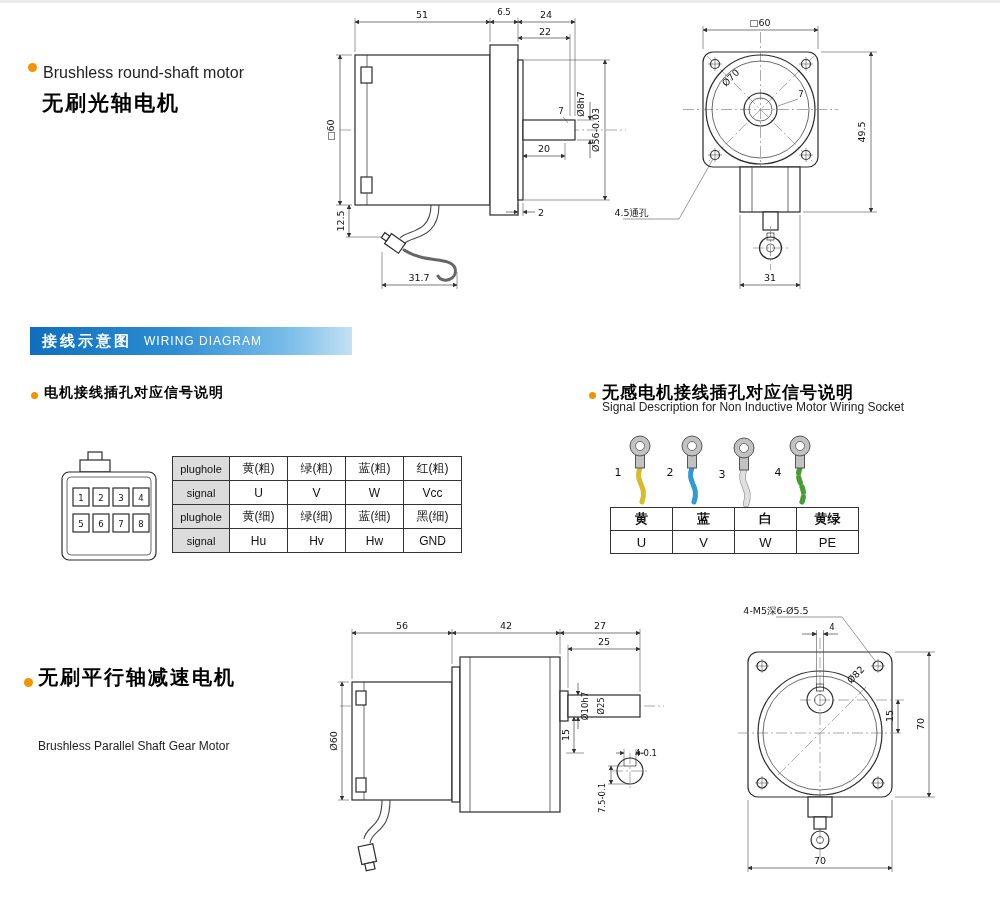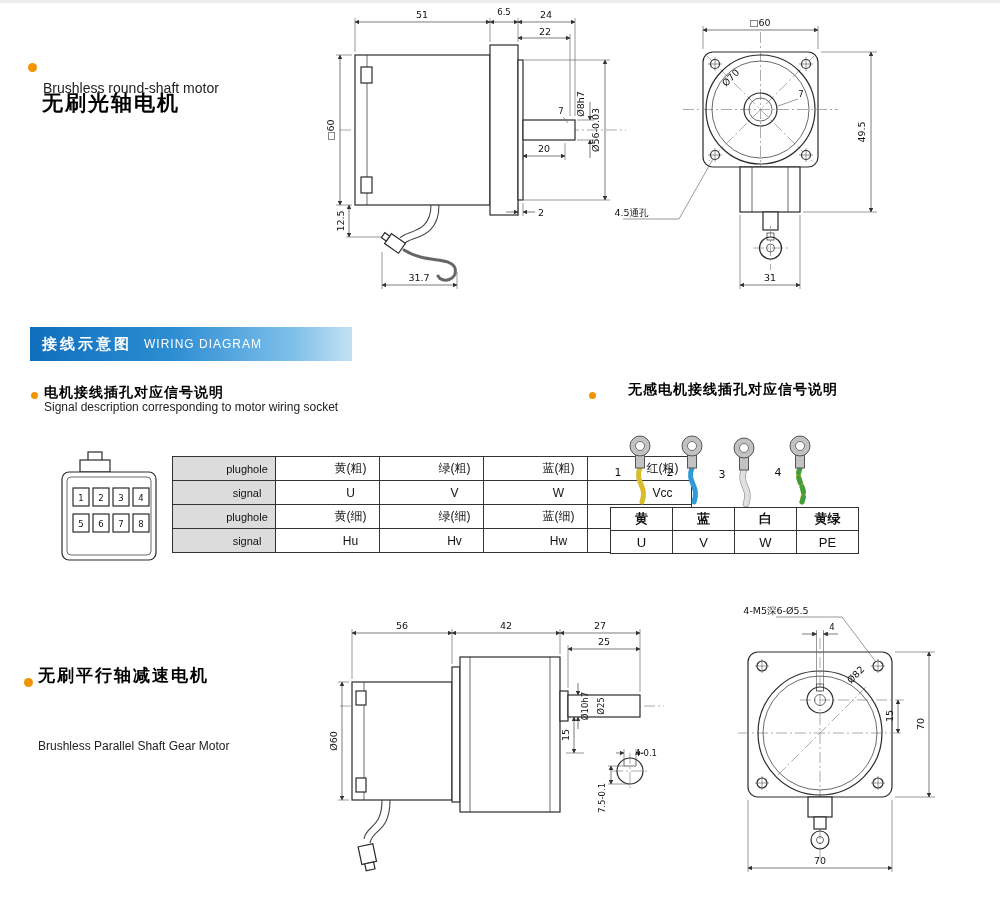--- a/index.html
+++ b/index.html
@@ -2,21 +2,21 @@
 <html><head>
 <meta charset="utf-8">
 <style>
   html,body{margin:0;padding:0;background:#fff;}
   body{font-family:"Liberation Sans",sans-serif;color:#111;}
   #page{position:relative;width:1000px;height:900px;background:#fff;overflow:hidden;}
   .topstrip{position:absolute;left:0;top:0;width:1000px;height:3px;background:#ececec;}
   .bullet{position:absolute;border-radius:50%;background:#f29400;}
   .title-cn{position:absolute;font-weight:bold;color:#000;letter-spacing:2px;}
   .title-en{position:absolute;color:#222;}
-  .banner{position:absolute;left:30px;top:327px;width:322px;height:34px;display:flex;align-items:center;
+  .banner{position:absolute;left:30px;top:327px;width:322px;height:28px;display:flex;align-items:center;
     background:linear-gradient(90deg,#0f6fbd 0%,#2e8ed2 45%,#7fc0ea 82%,#c4e1f4 100%);color:#fff;}
   .banner .cn{font-weight:bold;font-size:15px;margin-left:12px;letter-spacing:3px;}
   .banner .en{font-size:12px;margin-left:12px;letter-spacing:1px;}
   .draw{position:absolute;}
   svg text{font-family:"DejaVu Sans",sans-serif;}
   .dtext{font-size:9.5px;fill:#111;text-anchor:middle;}
   .dtext.small{font-size:8.5px;}
   .outline{fill:#fff;stroke:#2b2b2b;stroke-width:1.2;}
   .outline-nf{fill:none;stroke:#2b2b2b;stroke-width:1.2;}
   .thin{fill:none;stroke:#2b2b2b;stroke-width:0.7;}
@@ -24,34 +24,34 @@
   .dim{stroke:#444;stroke-width:0.7;fill:none;}
   .cl{stroke:#888;stroke-width:0.7;fill:none;stroke-dasharray:11 3 2 3;}
   .wire{fill:none;stroke:#444;stroke-width:1.1;}
   .cable-tail{fill:none;stroke:#666;stroke-width:3;stroke-linecap:round;}
   .ringfill{fill:#c2c2c2;stroke:#555;stroke-width:1;}
   .ringhole{fill:#fff;stroke:#555;stroke-width:0.8;}
   .wpath{fill:none;stroke-width:5;stroke-linecap:round;}
   .tnum{font-size:11px;fill:#111;text-anchor:middle;}
   .sig-table{position:absolute;border-collapse:collapse;background:#fff;}
   .sig-table td{border:1px solid #333;text-align:center;padding:0;}
-  #table-left td{width:57px;height:23px;font-size:12px;padding-left:46px;}
+  #table-left td{width:57px;height:23px;font-size:12px;}
   #table-left td.hd{width:56px;background:#dcdcdc;font-size:11px;}
   #table-right td{width:61px;height:22px;font-size:13px;}
   #table-right tr:first-child td{font-weight:bold;}
 </style>
 </head>
 <body>
 
 <div id="page">
   <div class="topstrip"></div>
 
   <span class="bullet" style="left:28px;top:63px;width:9px;height:9px;"></span>
   <div class="title-cn" style="left:42px;top:56px;font-size:21px;margin-top:33px;">无刷光轴电机</div>
-  <div class="title-en" style="left:43px;top:80px;font-size:14px;">Brushless round-shaft motor</div>
+  <div class="title-en" style="left:43px;top:64px;font-size:16px;">Brushless round-shaft motor</div>
 
   <svg class="draw" style="left:318px;top:4px;" width="345" height="300" viewBox="0 0 345 300">
     <defs>
       <marker id="aA" viewBox="0 0 10 10" refX="9" refY="5" markerWidth="7" markerHeight="7" orient="auto-start-reverse">
         <path d="M0,0L10,5L0,10z" fill="#333"></path>
       </marker>
     </defs>
     <line class="cl" x1="22" y1="126" x2="308" y2="126"></line>
     <rect class="outline" x="37" y="51" width="135" height="150"></rect>
     <line class="thin" x1="49" y1="51" x2="49" y2="201"></line>
@@ -190,21 +190,20 @@
     <line class="ext" x1="64" y1="215" x2="98" y2="155"></line>
   </svg>
 
   <div class="banner">
     <span class="cn">接线示意图</span>
     <span class="en">WIRING DIAGRAM</span>
   </div>
 
   <span class="bullet" style="left:31px;top:392px;width:7px;height:7px;"></span>
   <div class="title-cn" style="left:44px;top:384px;font-size:14px;letter-spacing:1px;">电机接线插孔对应信号说明</div>
-  <div class="title-en" style="left:44px;top:400px;font-size:12px;">Signal description corresponding to motor wiring socket</div>
 
   <svg class="draw" style="left:52px;top:448px;" width="118" height="120" viewBox="0 0 118 120">
     <rect class="outline" x="36" y="4" width="14" height="10"></rect>
     <rect class="outline" x="28" y="12" width="30" height="12"></rect>
     <rect class="outline" x="10" y="24" width="94" height="88" rx="7"></rect>
     <rect class="thin" x="15" y="29" width="84" height="78" rx="4"></rect>
     <g>
       <rect class="outline" x="21" y="40" width="16" height="18"></rect>
         <text class="dtext small" x="29" y="53">1</text>
       <rect class="outline" x="41" y="40" width="16" height="18"></rect>
@@ -251,21 +250,22 @@
       <td class="hd">signal</td>
       <td>Hu</td>
       <td>Hv</td>
       <td>Hw</td>
       <td>GND</td>
     </tr>
   </tbody>
     </table>
 
   <span class="bullet" style="left:589px;top:392px;width:7px;height:7px;"></span>
-  <div class="title-cn" style="left:628px;top:381px;font-size:14px;letter-spacing:1px;">无感电机接线插孔对应信号说明</div>
+  <div class="title-cn" style="left:602px;top:381px;font-size:17px;letter-spacing:1px;">无感电机接线插孔对应信号说明</div>
+  <div class="title-en" style="left:602px;top:400px;font-size:12px;">Signal Description for Non Inductive Motor Wiring Socket</div>
 
   <svg class="draw" style="left:598px;top:424px;" width="272" height="88" viewBox="0 0 272 88">
 
     <g>
       <path class="wpath" d="M42,44 C36,58 50,62 44,78" stroke="#d9bc2b"></path>
       <rect class="ringfill" x="37.5" y="31" width="9" height="13"></rect>
       <circle class="ringfill" cx="42" cy="22" r="10"></circle>
         <circle class="ringhole" cx="42" cy="22" r="4.5"></circle>
     </g>
 
@@ -308,21 +308,21 @@
     <tr>
       <td>U</td>
       <td>V</td>
       <td>W</td>
       <td>PE</td>
     </tr>
   </tbody>
     </table>
 
   <span class="bullet" style="left:24px;top:678px;width:9px;height:9px;"></span>
-  <div class="title-cn" style="left:38px;top:664px;font-size:17px;">无刷平行轴减速电机</div>
+  <div class="title-cn" style="left:38px;top:664px;font-size:20px;">无刷平行轴减速电机</div>
   <div class="title-en" style="left:38px;top:695px;font-size:12px;margin-top:44px;">Brushless Parallel Shaft Gear Motor</div>
 
   <svg class="draw" style="left:328px;top:603px;" width="345" height="297" viewBox="0 0 345 297">
     <defs>
       <marker id="aC" viewBox="0 0 10 10" refX="9" refY="5" markerWidth="7" markerHeight="7" orient="auto-start-reverse">
         <path d="M0,0L10,5L0,10z" fill="#333"></path>
       </marker>
     </defs>
     <line class="cl" x1="12" y1="103" x2="336" y2="103"></line>
     <rect class="outline" x="24" y="79" width="100" height="118"></rect>

